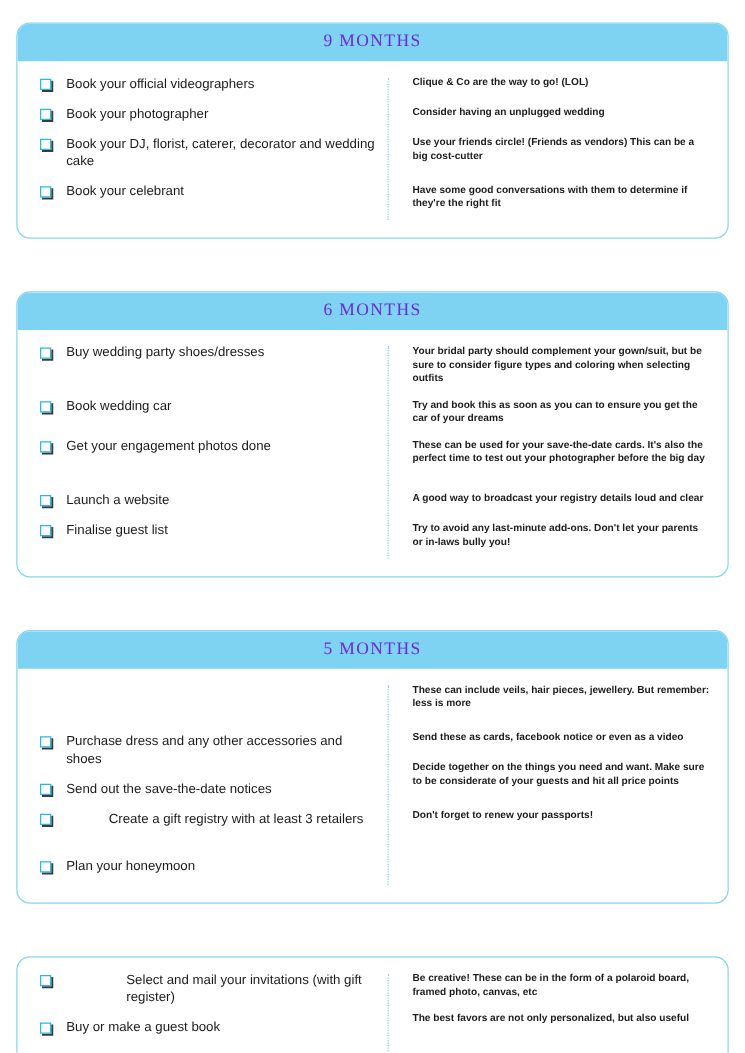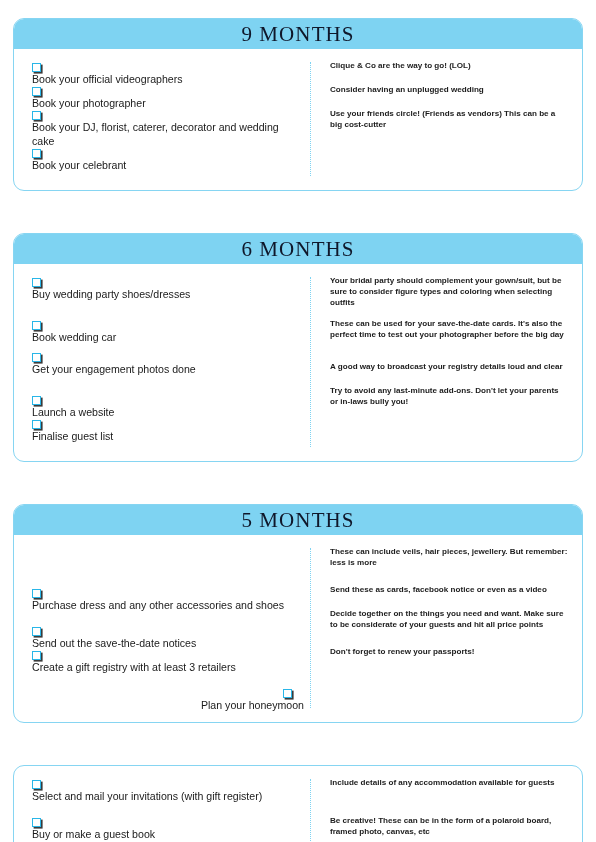--- a/index.html
+++ b/index.html
@@ -31,22 +31,22 @@
   }
   .card-header {
     background: #7ed3f2;
     height: 30px;
     display: flex;
     align-items: center;
     justify-content: center;
   }
   .card-header-title {
     font-family: "Liberation Serif", serif;
-    color: #0f172a;
-    font-size: 21px;
+    color: #6d28d9;
+    font-size: 14px;
     letter-spacing: 1.1px;
     font-weight: 400;
     line-height: 1;
   }
   .card-body {
     position: relative;
     display: flex;
     padding: 11px 0 12px 0;
   }
   .col-left {
@@ -65,21 +65,20 @@
   .col-right {
     flex: 1 1 auto;
     box-sizing: border-box;
     padding-left: 18px;
     padding-right: 14px;
   }
   .task-row {
     display: flex;
     align-items: flex-start;
     box-sizing: border-box;
-    flex-direction: column;
   }
   .checkbox {
     flex: 0 0 auto;
     width: 9px;
     height: 9px;
     box-sizing: border-box;
     border: 1.6px solid #29b6e8;
     background: #ffffff;
     box-shadow: 1.6px 1.6px 0 0 #3b3b3b;
     margin-top: 3px;
@@ -132,20 +131,23 @@
           <div class="col-right">
             <div class="tip-row" style="height: 24px;">
               <div class="tip-text">Clique &amp; Co are the way to go! (LOL)</div>
             </div>
             <div class="tip-row" style="height: 24px;">
               <div class="tip-text">Consider having an unplugged wedding</div>
             </div>
             <div class="tip-row" style="height: 38px;">
               <div class="tip-text">Use your friends circle! (Friends as vendors) This can be a big cost-cutter</div>
             </div>
+            <div class="tip-row" style="height: 32px;">
+              <div class="tip-text">Have some good conversations with them to determine if they're the right fit</div>
+            </div>
           </div>
         </div>
       </div>
       <div class="card">
         <div class="card-header">
           <div class="card-header-title">6 MONTHS</div>
         </div>
         <div class="card-body">
           <div class="col-left">
             <div class="task-row" style="height: 43px;">
@@ -167,20 +169,23 @@
             <div class="task-row" style="height: 32px;">
               <span class="checkbox"></span>
               <span class="task-text">Finalise guest list</span>
             </div>
           </div>
           <div class="divider"></div>
           <div class="col-right">
             <div class="tip-row" style="height: 43px;">
               <div class="tip-text">Your bridal party should complement your gown/suit, but be sure to consider figure types and coloring when selecting outfits</div>
             </div>
+            <div class="tip-row" style="height: 32px;">
+              <div class="tip-text">Try and book this as soon as you can to ensure you get the car of your dreams</div>
+            </div>
             <div class="tip-row" style="height: 43px;">
               <div class="tip-text">These can be used for your save-the-date cards. It's also the perfect time to test out your photographer before the big day</div>
             </div>
             <div class="tip-row" style="height: 24px;">
               <div class="tip-text">A good way to broadcast your registry details loud and clear</div>
             </div>
             <div class="tip-row" style="height: 32px;">
               <div class="tip-text">Try to avoid any last-minute add-ons. Don't let your parents or in-laws bully you!</div>
             </div>
           </div>
@@ -193,25 +198,25 @@
         <div class="card-body">
           <div class="col-left">
             <div class="task-row" style="height: 38px; margin-top: 40px;">
               <span class="checkbox"></span>
               <span class="task-text">Purchase dress and any other accessories and shoes</span>
             </div>
             <div class="task-row" style="height: 24px;">
               <span class="checkbox"></span>
               <span class="task-text">Send out the save-the-date notices</span>
             </div>
-            <div class="task-row" style="height: 38px;">
+            <div class="task-row" style="height: 38px; gap: 34px;">
               <span class="checkbox"></span>
               <span class="task-text">Create a gift registry with at least 3 retailers</span>
             </div>
-            <div class="task-row" style="height: 24px; align-items: flex-end;">
+            <div class="task-row" style="height: 24px;">
               <span class="checkbox"></span>
               <span class="task-text">Plan your honeymoon</span>
             </div>
           </div>
           <div class="divider"></div>
           <div class="col-right">
             <div class="tip-row" style="height: 38px;">
               <div class="tip-text">These can include veils, hair pieces, jewellery. But remember: less is more</div>
             </div>
             <div class="tip-row" style="height: 24px;">
@@ -222,38 +227,35 @@
             </div>
             <div class="tip-row" style="height: 24px;">
               <div class="tip-text">Don't forget to renew your passports!</div>
             </div>
           </div>
         </div>
       </div>
       <div class="card">
         <div class="card-body">
           <div class="col-left">
-            <div class="task-row" style="height: 38px;">
+            <div class="task-row" style="height: 38px; gap: 48px;">
               <span class="checkbox"></span>
               <span class="task-text">Select and mail your invitations (with gift register)</span>
             </div>
             <div class="task-row" style="height: 32px;">
               <span class="checkbox"></span>
               <span class="task-text">Buy or make a guest book</span>
             </div>
             <div class="task-row" style="height: 24px;">
               <span class="checkbox"></span>
               <span class="task-text">Buy or make wedding favors</span>
             </div>
           </div>
           <div class="divider"></div>
           <div class="col-right">
-            <div class="tip-row" style="height: 38px;">
-              <div class="tip-text">Include details of any accommodation available for guests</div>
-            </div>
             <div class="tip-row" style="height: 32px;">
               <div class="tip-text">Be creative! These can be in the form of a polaroid board, framed photo, canvas, etc</div>
             </div>
             <div class="tip-row" style="height: 24px;">
               <div class="tip-text">The best favors are not only personalized, but also useful</div>
             </div>
           </div>
         </div>
       </div>
     </div>

